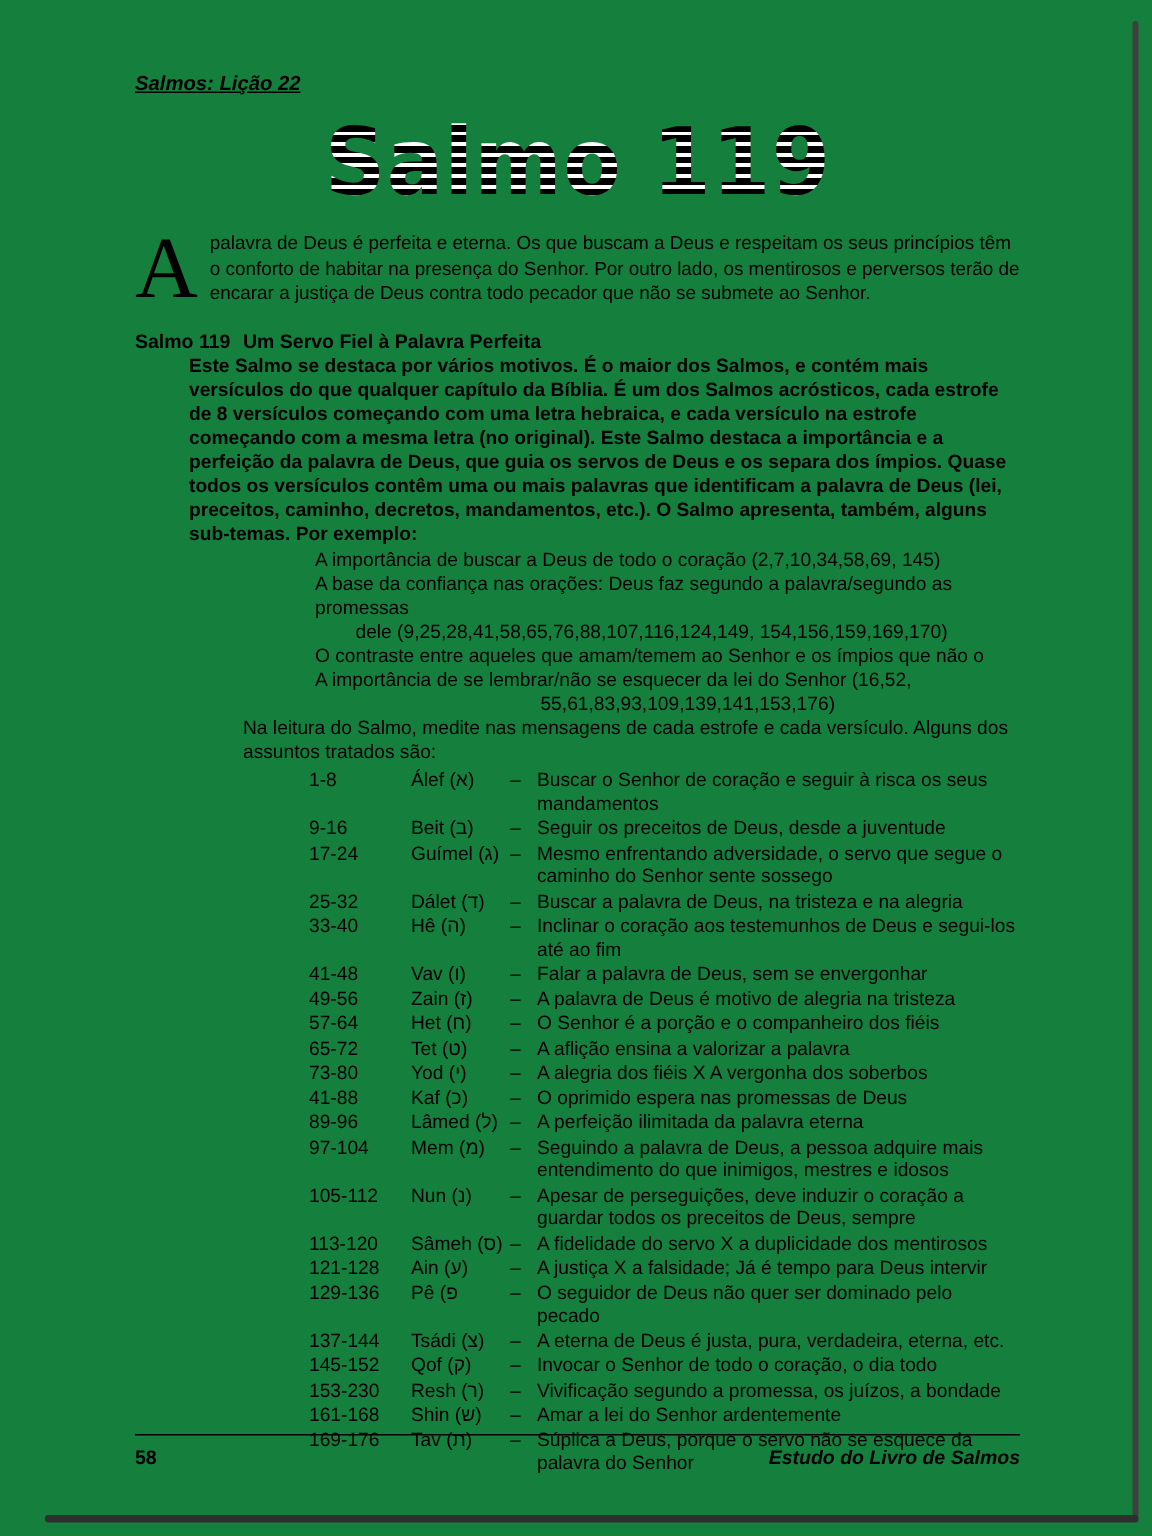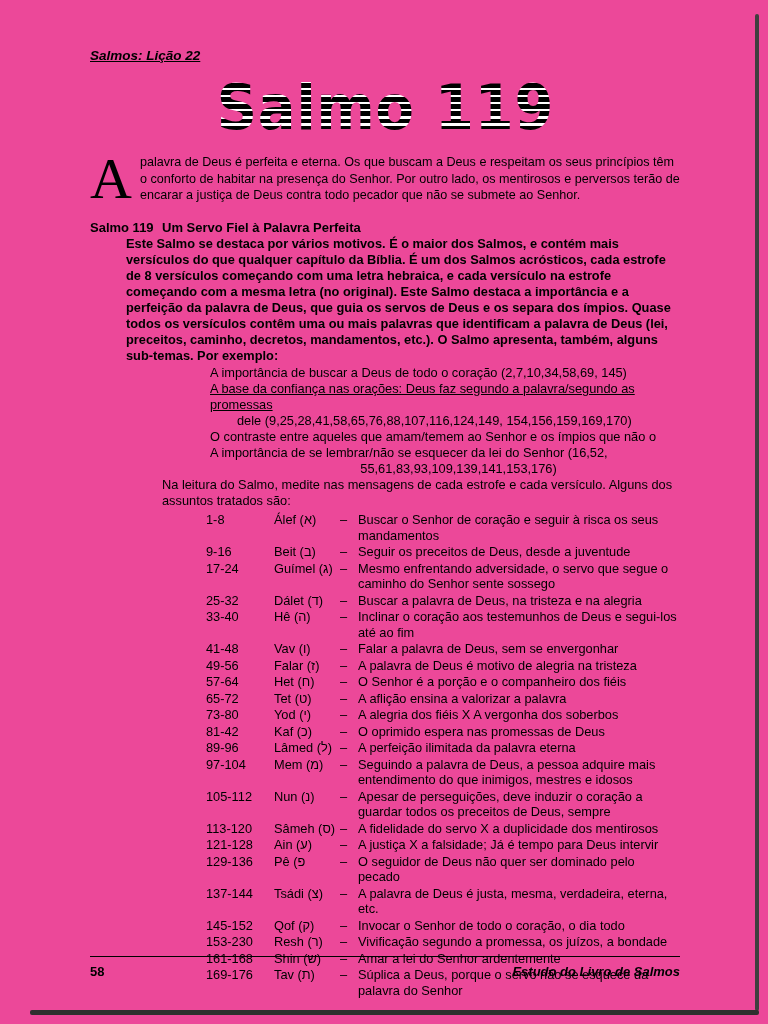--- a/index.html
+++ b/index.html
@@ -1,19 +1,19 @@
 <!DOCTYPE html>
 <html><head>
 <meta charset="utf-8">
 <style>
   html,body { margin:0; padding:0; background:#ffffff; }
   .page {
     position:relative;
     width:768px; height:1024px;
-    background:#ec4899;
+    background:#15803d;
     overflow:hidden;
     font-family:"Liberation Sans","DejaVu Sans",sans-serif;
     font-size:12.8px;
     line-height:16px;
     color:#000;
   }
   .content { position:absolute; left:90px; top:0; width:590px; }
 
   .lesson-header {
     margin-top:48px;
@@ -107,21 +107,21 @@
     <div class="section-row">
       <span class="section-label">Salmo 119</span>
       <span class="section-heading">Um Servo Fiel à Palavra Perfeita</span>
     </div>
 
     <div class="section-body">Este Salmo se destaca por vários motivos. É o maior dos Salmos, e contém mais versículos do que qualquer capítulo da Bíblia. É um dos Salmos acrósticos, cada estrofe de 8 versículos começando com uma letra hebraica, e cada versículo na estrofe começando com a mesma letra (no original). Este Salmo destaca a importância e a perfeição da palavra de Deus, que guia os servos de Deus e os separa dos ímpios. Quase todos os versículos contêm uma ou mais palavras que identificam a palavra de Deus (lei, preceitos, caminho, decretos, mandamentos, etc.). O Salmo apresenta, também, alguns sub-temas. Por exemplo:</div>
 
     <div class="subthemes">
 
     <div class="subtheme-line" style="padding-left: 0px;">A importância de buscar a Deus de todo o coração (2,7,10,34,58,69, 145)</div>
-        <div class="subtheme-line" style="padding-left: 0px; text-decoration: underline;">A base da confiança nas orações: Deus faz segundo a palavra/segundo as promessas</div>
+        <div class="subtheme-line" style="padding-left: 0px;">A base da confiança nas orações: Deus faz segundo a palavra/segundo as promessas</div>
         <div class="subtheme-line" style="padding-left: 27px;">dele (9,25,28,41,58,65,76,88,107,116,124,149, 154,156,159,169,170)</div>
         <div class="subtheme-line" style="padding-left: 0px;">O contraste entre aqueles que amam/temem ao Senhor e os ímpios que não o</div>
         <div class="subtheme-line" style="padding-left: 0px;">A importância de se lembrar/não se esquecer da lei do Senhor (16,52,</div>
         <div class="subtheme-line" style="padding-left: 27px; text-align: center;">55,61,83,93,109,139,141,153,176)</div>
       </div>
 
     <div class="leadin">Na leitura do Salmo, medite nas mensagens de cada estrofe e cada versículo. Alguns dos assuntos tratados são:</div>
 
     <div class="stanza-table">
 
@@ -156,21 +156,21 @@
           <span class="col-desc">Inclinar o coração aos testemunhos de Deus e segui-los até ao fim</span>
         </div>
         <div class="stanza-row">
           <span class="col-verses">41-48</span>
           <span class="col-letter">Vav (ו)</span>
           <span class="col-dash">–</span>
           <span class="col-desc">Falar a palavra de Deus, sem se envergonhar</span>
         </div>
         <div class="stanza-row">
           <span class="col-verses">49-56</span>
-          <span class="col-letter">Falar (ז)</span>
+          <span class="col-letter">Zain (ז)</span>
           <span class="col-dash">–</span>
           <span class="col-desc">A palavra de Deus é motivo de alegria na tristeza</span>
         </div>
         <div class="stanza-row">
           <span class="col-verses">57-64</span>
           <span class="col-letter">Het (ח)</span>
           <span class="col-dash">–</span>
           <span class="col-desc">O Senhor é a porção e o companheiro dos fiéis</span>
         </div>
         <div class="stanza-row">
@@ -179,21 +179,21 @@
           <span class="col-dash">–</span>
           <span class="col-desc">A aflição ensina a valorizar a palavra</span>
         </div>
         <div class="stanza-row">
           <span class="col-verses">73-80</span>
           <span class="col-letter">Yod (י)</span>
           <span class="col-dash">–</span>
           <span class="col-desc">A alegria dos fiéis X A vergonha dos soberbos</span>
         </div>
         <div class="stanza-row">
-          <span class="col-verses">81-42</span>
+          <span class="col-verses">41-88</span>
           <span class="col-letter">Kaf (כ)</span>
           <span class="col-dash">–</span>
           <span class="col-desc">O oprimido espera nas promessas de Deus</span>
         </div>
         <div class="stanza-row">
           <span class="col-verses">89-96</span>
           <span class="col-letter">Lâmed (ל)</span>
           <span class="col-dash">–</span>
           <span class="col-desc">A perfeição ilimitada da palavra eterna</span>
         </div>
@@ -224,21 +224,21 @@
         <div class="stanza-row">
           <span class="col-verses">129-136</span>
           <span class="col-letter">Pê (פ</span>
           <span class="col-dash">–</span>
           <span class="col-desc">O seguidor de Deus não quer ser dominado pelo pecado</span>
         </div>
         <div class="stanza-row">
           <span class="col-verses">137-144</span>
           <span class="col-letter">Tsádi (צ)</span>
           <span class="col-dash">–</span>
-          <span class="col-desc">A palavra de Deus é justa, mesma, verdadeira, eterna, etc.</span>
+          <span class="col-desc">A eterna de Deus é justa, pura, verdadeira, eterna, etc.</span>
         </div>
         <div class="stanza-row">
           <span class="col-verses">145-152</span>
           <span class="col-letter">Qof (ק)</span>
           <span class="col-dash">–</span>
           <span class="col-desc">Invocar o Senhor de todo o coração, o dia todo</span>
         </div>
         <div class="stanza-row">
           <span class="col-verses">153-230</span>
           <span class="col-letter">Resh (ר)</span>

